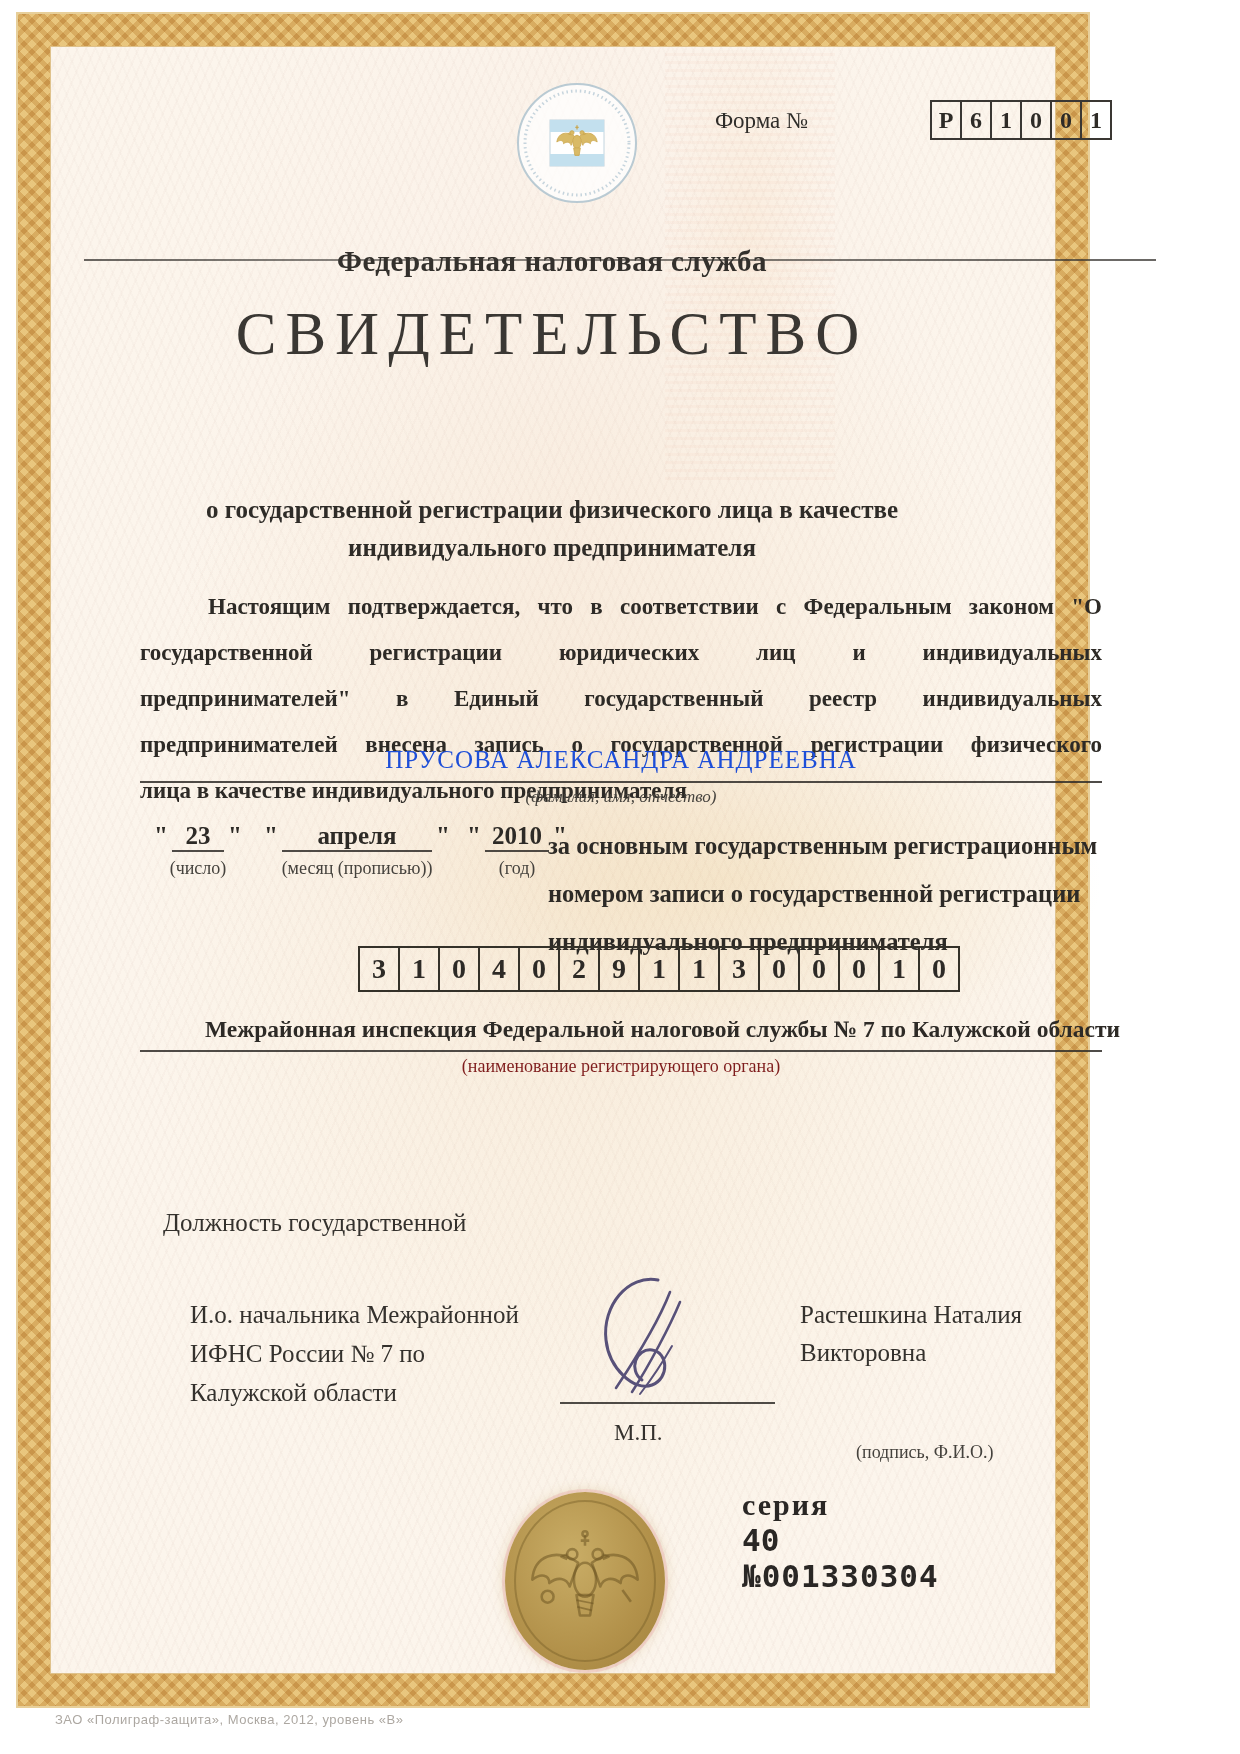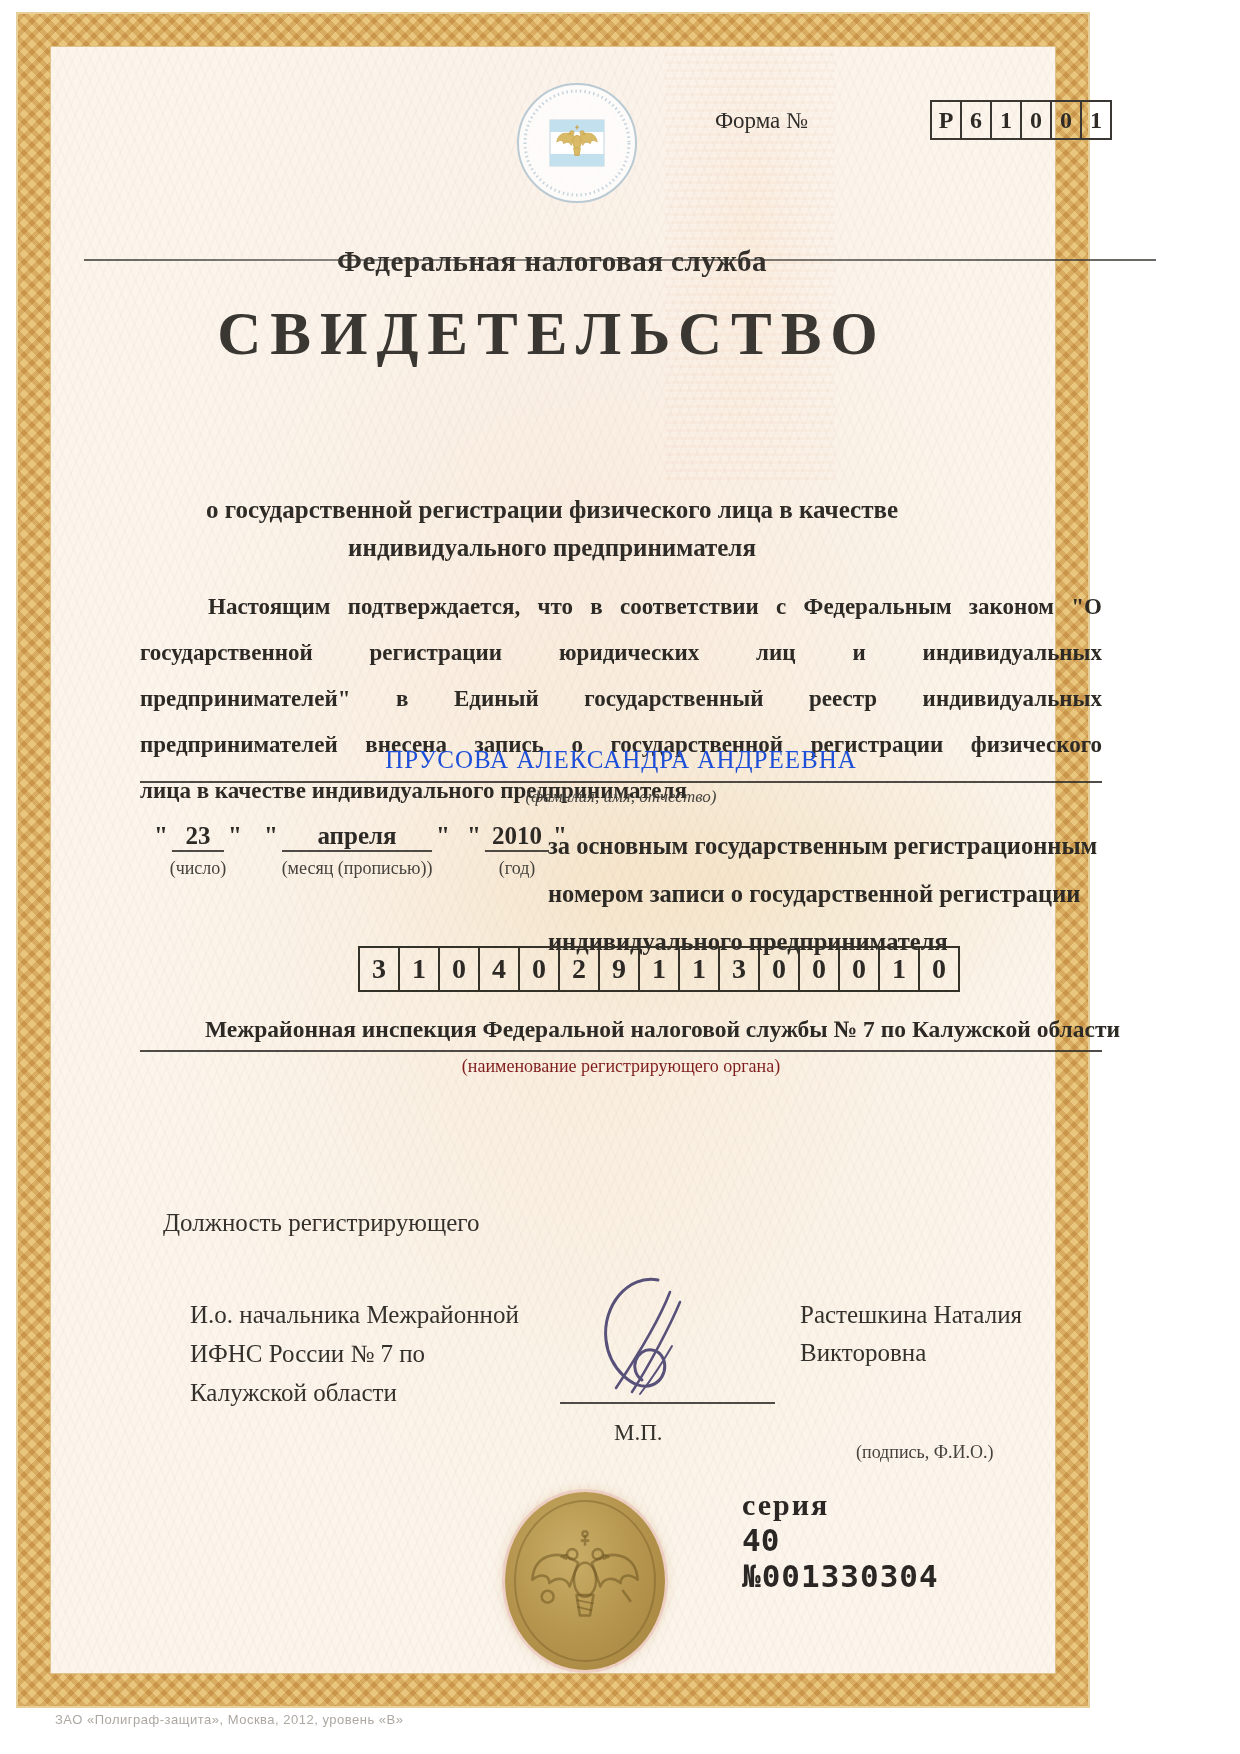--- a/index.html
+++ b/index.html
@@ -44,21 +44,21 @@
   .code-row { top:100px; left:930px; display:flex; }
   .code-cell { width:32px; height:40px; border:2px solid #3a3733; margin-left:-2px;
     display:flex; align-items:center; justify-content:center;
     font-size:24px; font-weight:bold; color:#2e2b27; }
   .code-cell:first-child { margin-left:0; }
 
   
   .agency { top:212px; font-size:29px; font-weight:bold; letter-spacing:.5px; color:#33302c; }
   .rule-1 { top:259px; left:84px; width:1072px; height:2px;
     background:linear-gradient(90deg, rgba(55,52,48,.75), rgba(55,52,48,.55) 30%, rgba(55,52,48,.75)); }
-  .doc-title { top:266px; font-size:61px; font-weight:bold; letter-spacing:9px; color:#3a3733; }
+  .doc-title { top:266px; font-size:61px; font-weight:normal; letter-spacing:9px; color:#3a3733; }
   .subtitle { top:458px; font-size:25px; font-weight:bold; line-height:1.5; color:#2f2c28; }
 
   
   .para { top:584px; left:140px; width:962px; font-size:23px; font-weight:bold;
     line-height:46px; color:#2d2a26; }
   .pline { text-align:justify; text-align-last:justify; white-space:normal; }
   .pline.first { text-indent:68px; }
   .pline.last { text-align-last:left; }
 
   
@@ -213,21 +213,21 @@
       <span class="digit-cell">0</span>
       <span class="digit-cell">1</span>
       <span class="digit-cell">0</span>
     </div>
 
   <div class="abs authority">Межрайонная инспекция Федеральной налоговой службы № 7 по Калужской области</div>
   <div class="abs uline auth-line"></div>
   <div class="abs auth-cap">(наименование регистрирующего органа)</div>
 
   <div class="abs post-label">
-    <div>Должность регистрирующего</div>
+    <div>Должность государственной</div>
   </div>
   <div class="abs post-value">
     <div>И.о. начальника Межрайонной</div>
     <div>ИФНС России № 7 по</div>
     <div>Калужской области</div>
   </div>
 
   <svg class="abs sig-svg" width="160" height="135" viewBox="0 0 160 135">
     <g fill="none" stroke="#47406e" stroke-linecap="round" opacity="0.9">
       <path d="M78 8 C48 2 22 34 26 68 C29 96 54 120 72 113 C90 106 88 80 72 78 C56 76 48 98 62 108" stroke-width="3"></path>

